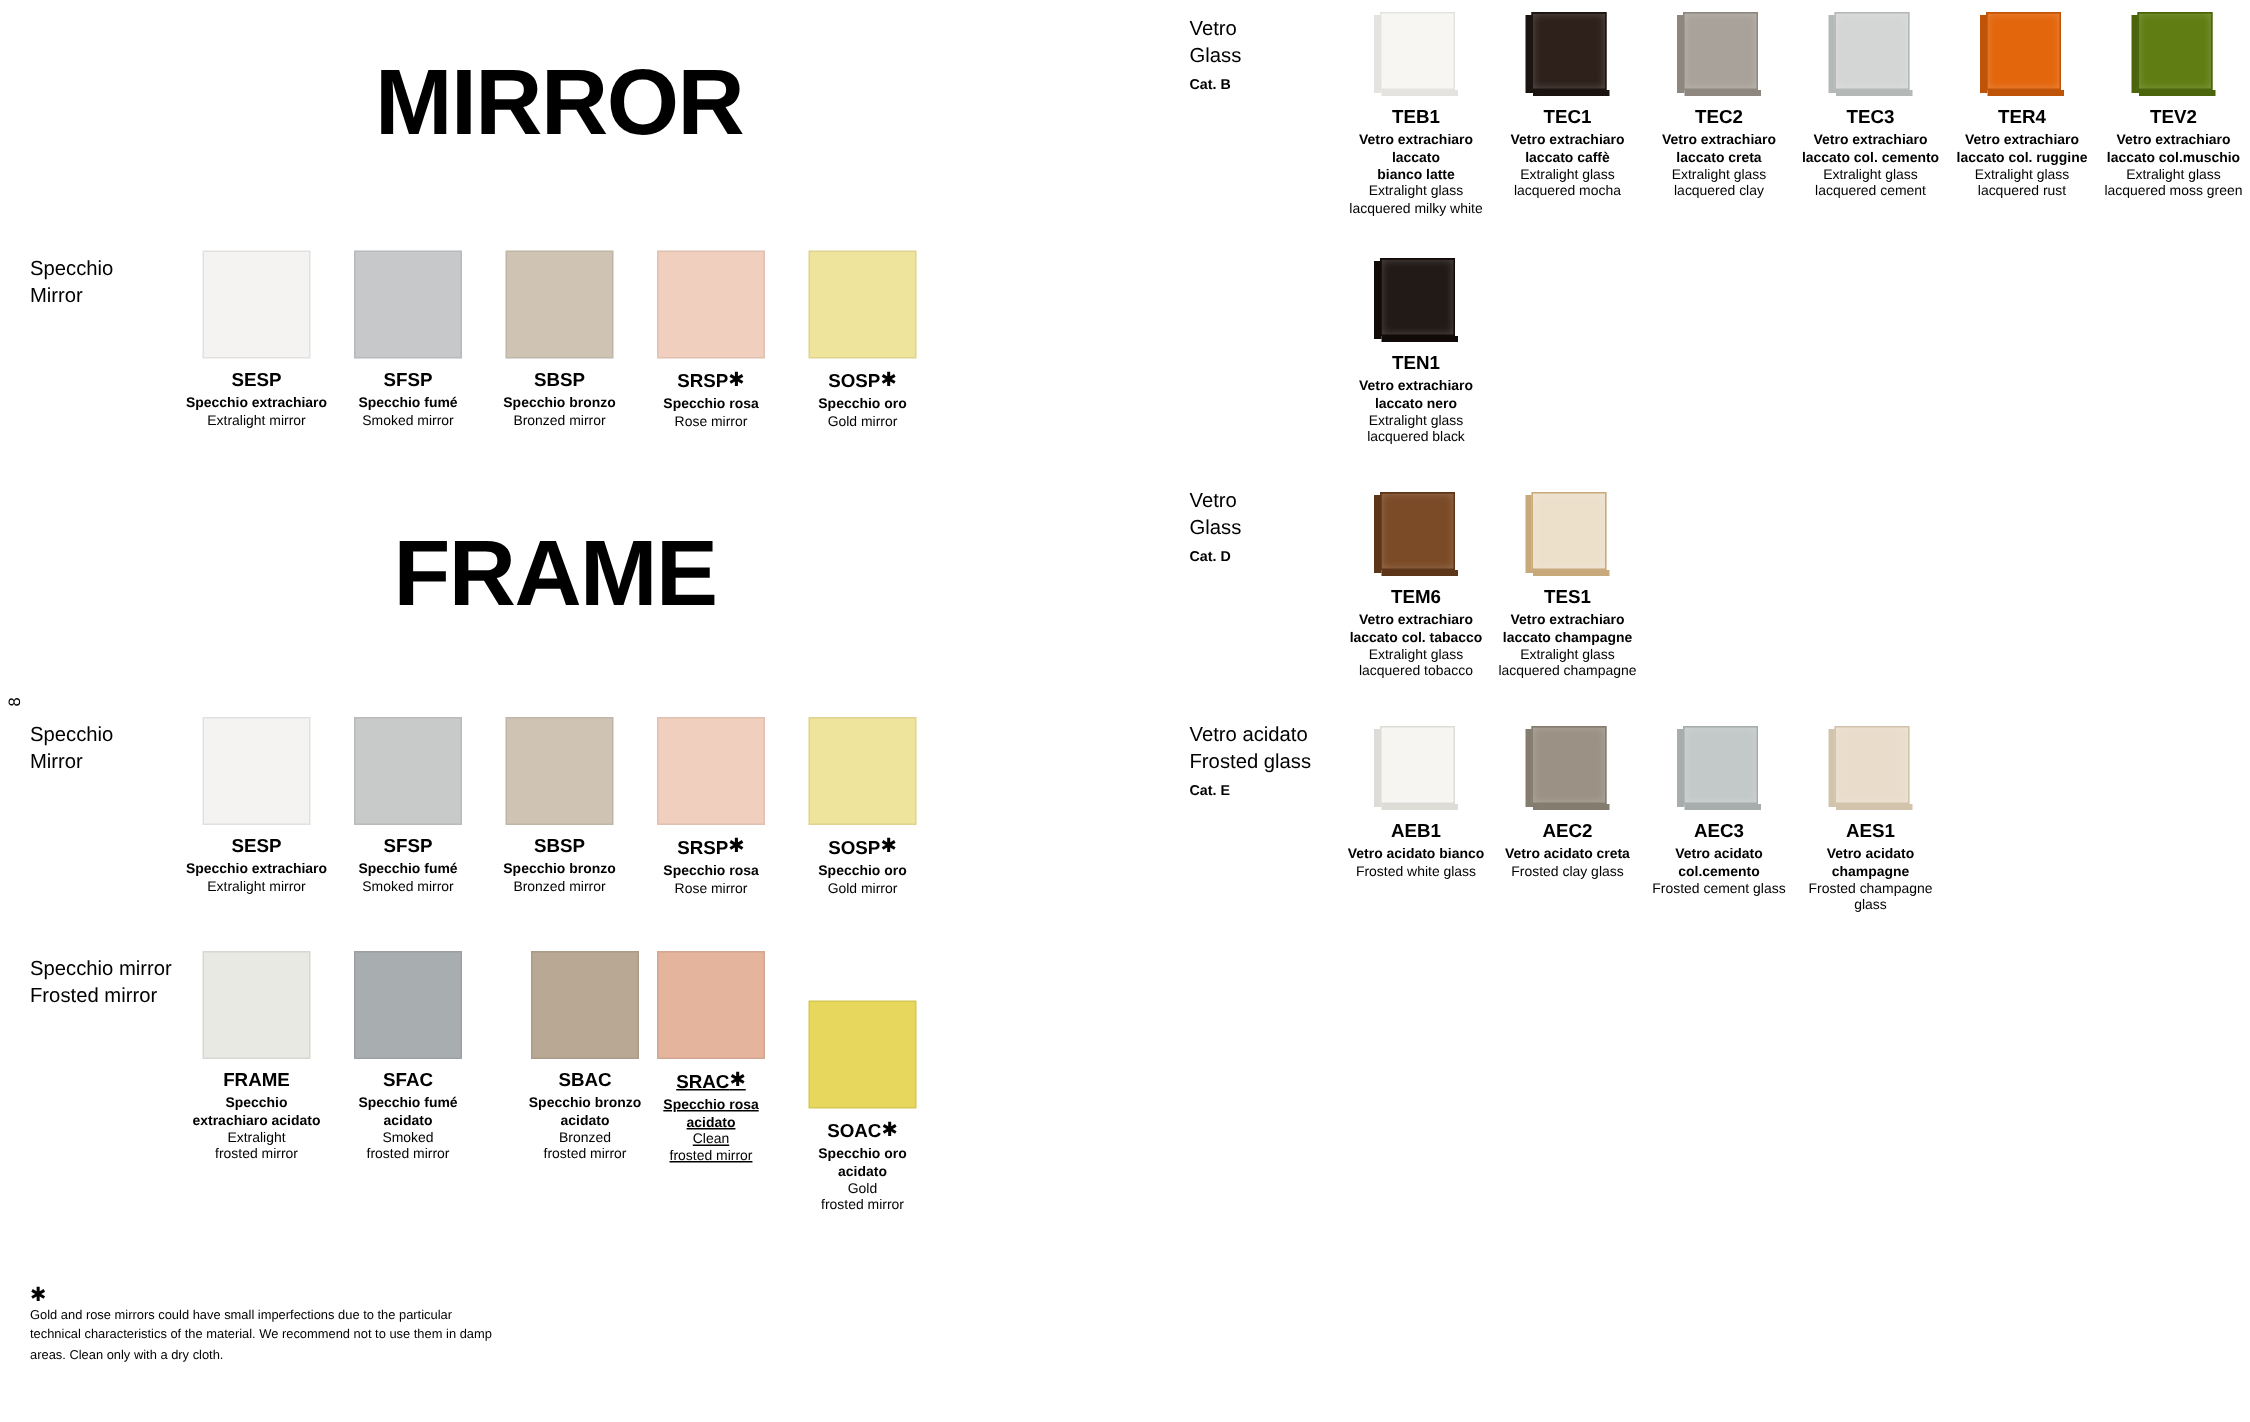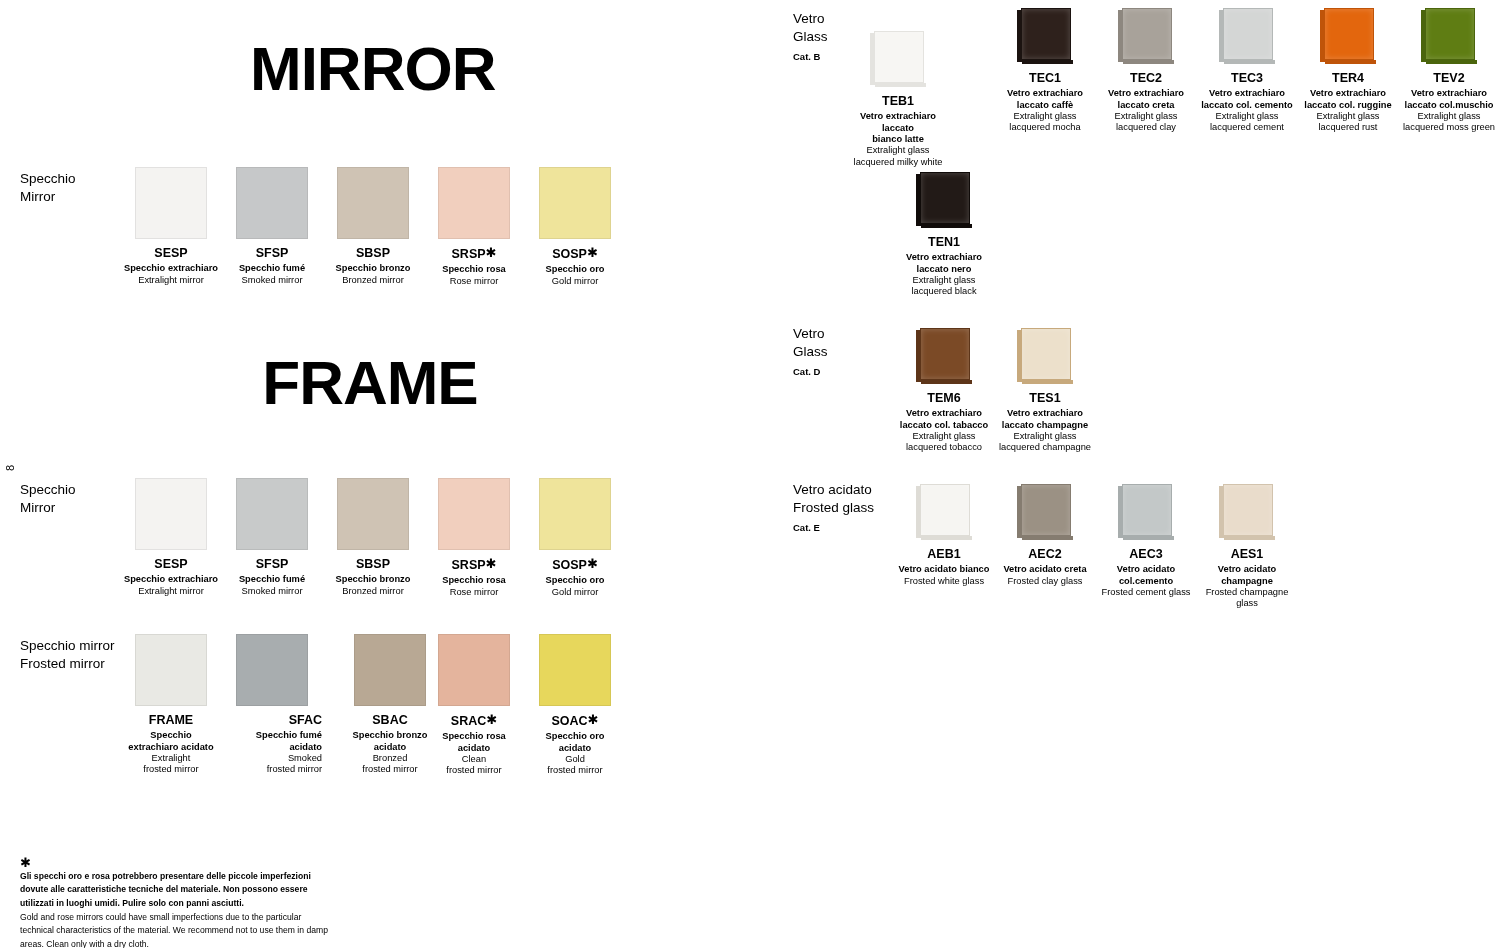--- a/index.html
+++ b/index.html
@@ -310,21 +310,21 @@
         <div class="it">
           <div>Specchio</div>
           <div>extrachiaro acidato</div>
         </div>
         <div class="en">
           <div>Extralight</div>
           <div>frosted mirror</div>
         </div>
       </div>
     </div>
-    <div class="cell" style="left: 222px; width: 100px; text-align: right;">
+    <div class="cell" style="left: 222px; width: 100px;">
       <div class="chip" style="background:#a8adaf"></div>
       <div class="cap">
         <div class="code">SFAC</div>
         <div class="it">
           <div>Specchio fumé</div>
           <div>acidato</div>
         </div>
         <div class="en">
           <div>Smoked</div>
           <div>frosted mirror</div>
@@ -338,53 +338,52 @@
         <div class="it">
           <div>Specchio bronzo</div>
           <div>acidato</div>
         </div>
         <div class="en">
           <div>Bronzed</div>
           <div>frosted mirror</div>
         </div>
       </div>
     </div>
-    <div class="cell" style="left: 424px; width: 100px;">
+    <div class="cell" style="left: 424px; width: 100px; text-decoration: underline;">
       <div class="chip" style="background:#e4b49d"></div>
       <div class="cap">
         <div class="code">SRAC<span class="star">✱</span></div>
         <div class="it">
           <div>Specchio rosa</div>
           <div>acidato</div>
         </div>
         <div class="en">
           <div>Clean</div>
           <div>frosted mirror</div>
         </div>
       </div>
     </div>
-    <div class="cell" style="left: 525px; width: 100px;">
+    <div class="cell" style="left: 525px; width: 100px; margin-top: 33px;">
       <div class="chip" style="background:#e7d75c"></div>
       <div class="cap">
         <div class="code">SOAC<span class="star">✱</span></div>
         <div class="it">
           <div>Specchio oro</div>
           <div>acidato</div>
         </div>
         <div class="en">
           <div>Gold</div>
           <div>frosted mirror</div>
         </div>
       </div>
     </div>
   </div>
 
 <div class="footnote" style="left:20px; top:856px;">
   <div class="mark">✱</div>
-  <div class="it">Gli specchi oro e rosa potrebbero presentare delle piccole imperfezioni dovute alle caratteristiche tecniche del materiale. Non possono essere utilizzati in luoghi umidi. Pulire solo con panni asciutti.</div>
   <div class="en">Gold and rose mirrors could have small imperfections due to the particular technical characteristics of the material. We recommend not to use them in damp areas. Clean only with a dry cloth.</div>
 </div>
 
 <div class="abs group-label" style="left:793px; top:10px;">
   <span class="it">Vetro</span>
   <span class="en">Glass</span>
   <span class="cat">Cat. B</span>
 </div>
 
 <div class="abs group-label" style="left:793px; top:325px;">
@@ -393,21 +392,21 @@
   <span class="cat">Cat. D</span>
 </div>
 
 <div class="abs group-label" style="left:793px; top:481px;">
   <span class="it">Vetro acidato</span>
   <span class="en">Frosted glass</span>
   <span class="cat">Cat. E</span>
 </div>
 
 <div class="row" id="vetro-b-row1" style="left:0px; top:8px; width:1500px;">
-    <div class="cell" style="left: 843px; width: 110px; margin-top: 23px;">
+    <div class="cell" style="left: 889px; width: 110px;">
       <div class="tile">
         <div class="edge-l" style="background:#e4e3df"></div>
         <div class="edge-b" style="background:#e4e3df"></div>
         <div class="face" style="background:#f7f6f3;border:1px solid #e4e3df;box-shadow:inset 0 0 6px rgba(255,255,255,0.22)"></div>
       </div>
       <div class="cap">
         <div class="code">TEB1</div>
         <div class="it">
           <div>Vetro extrachiaro laccato</div>
           <div>bianco latte</div>

